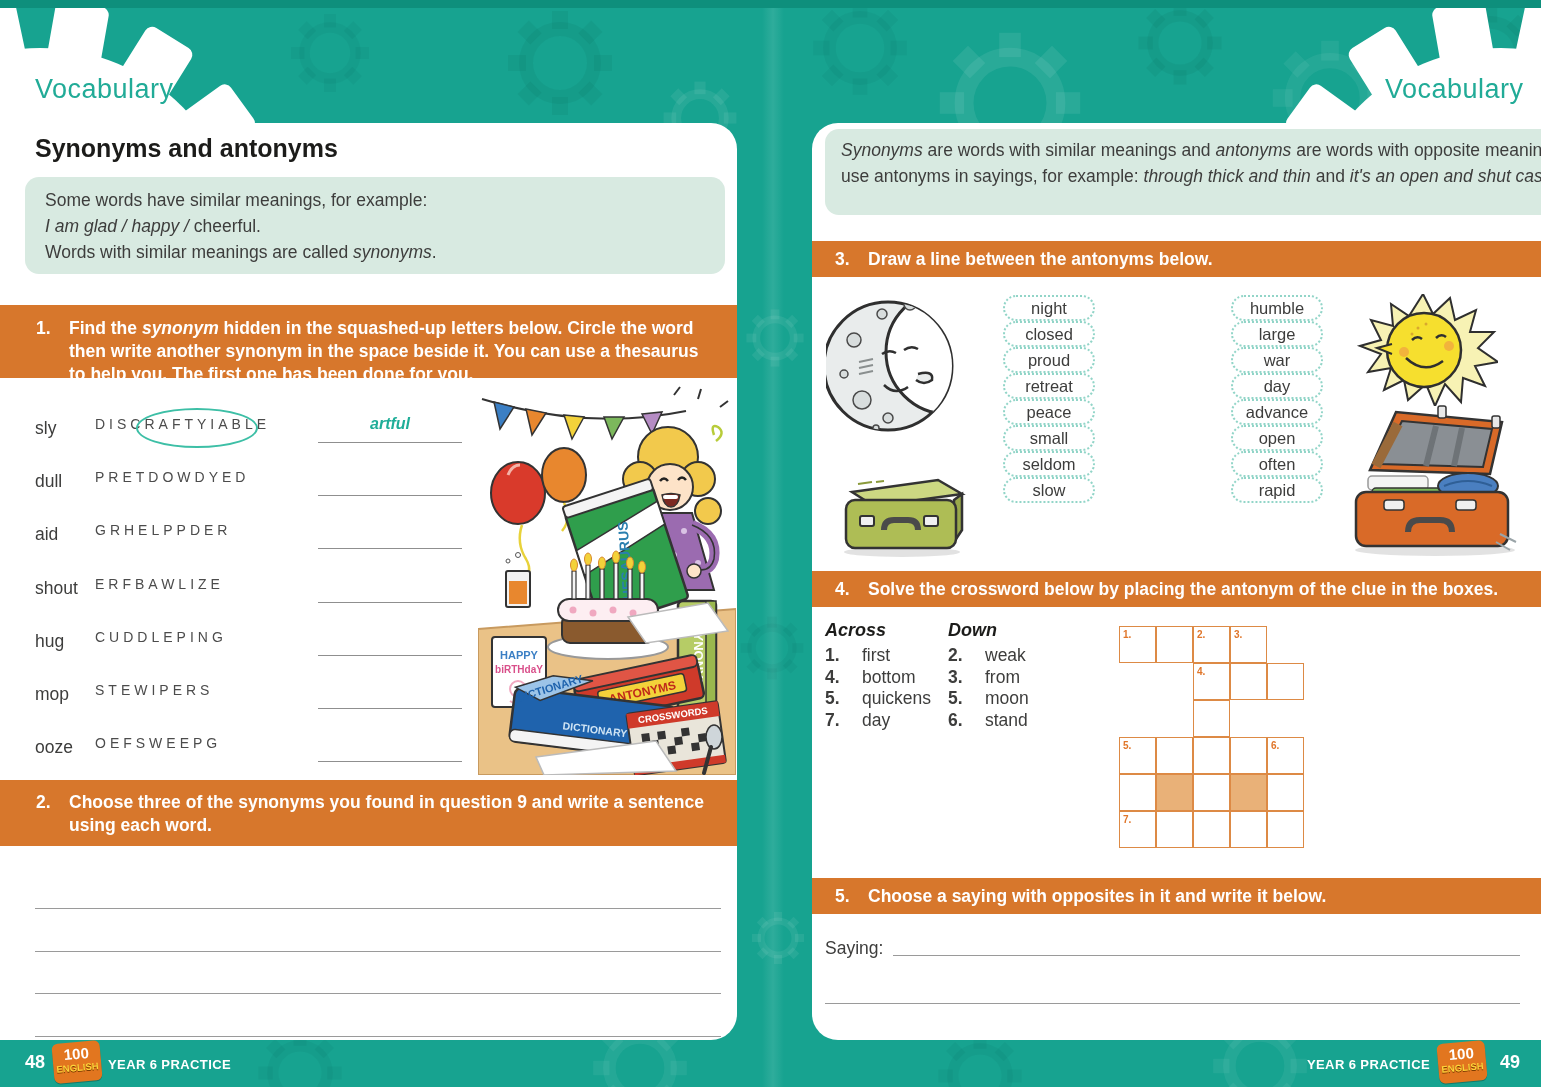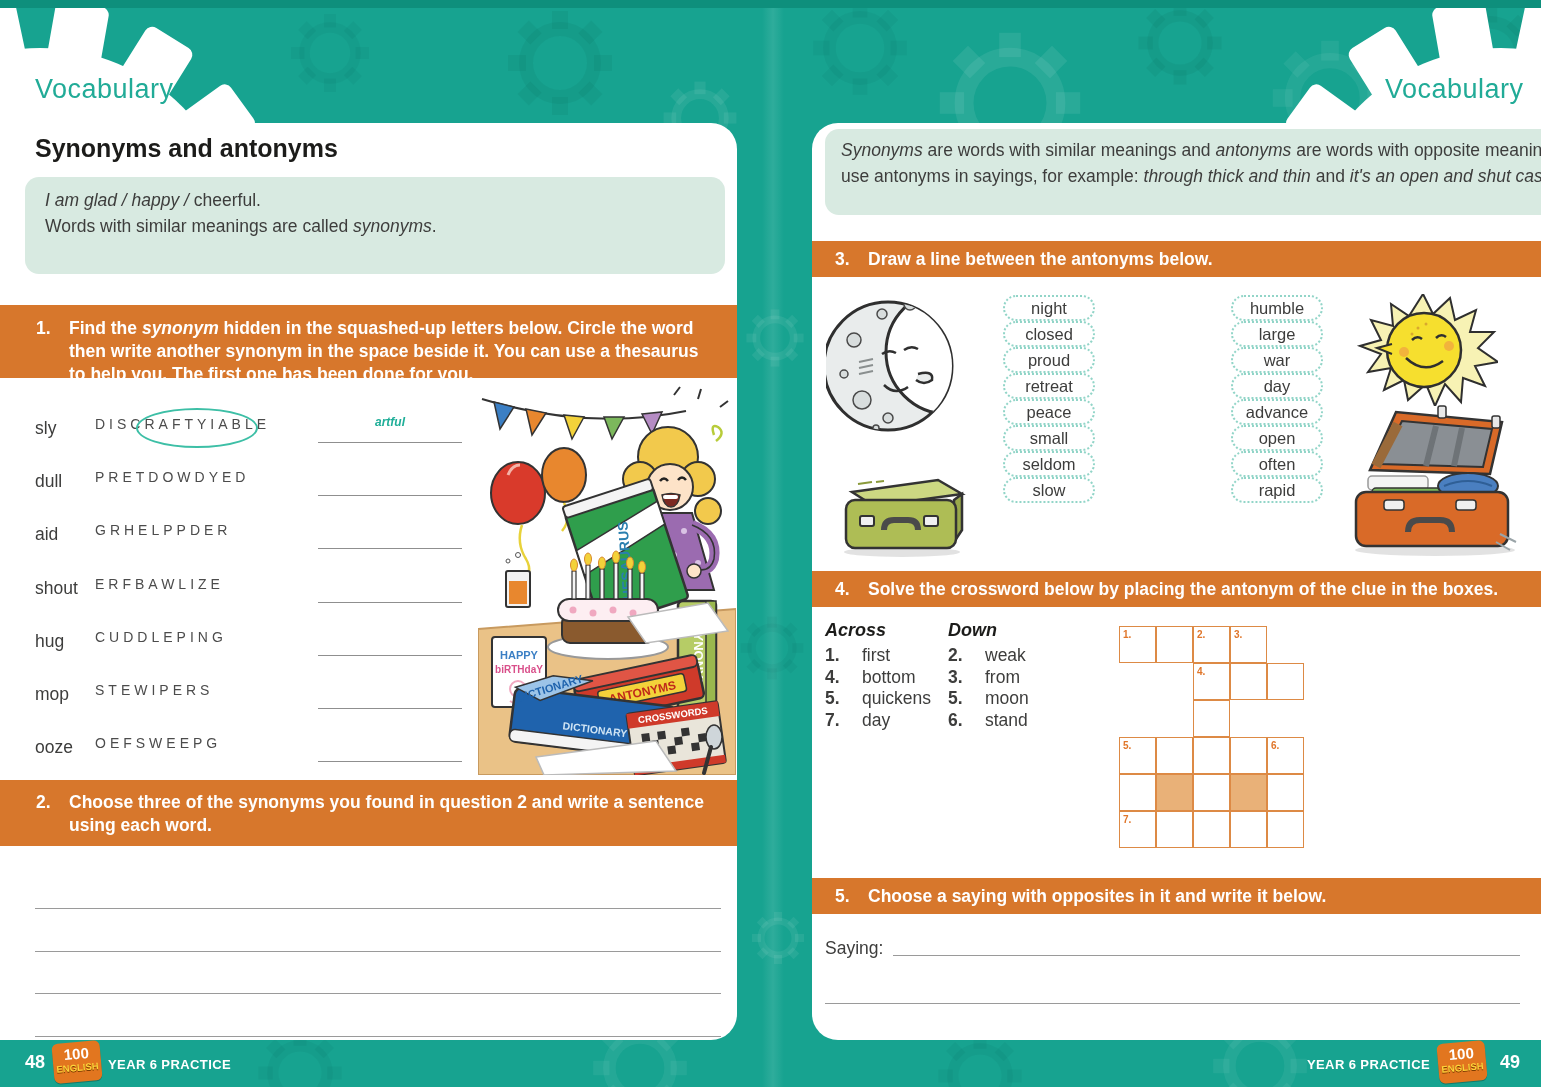--- a/index.html
+++ b/index.html
@@ -34,21 +34,21 @@
   #q5-bar{left:812px;top:870px;width:729px;height:36px;}
   
   #q1-rows{left:35px;top:408px;width:440px;height:360px;}
   .q1-row{position:absolute;left:0;width:440px;height:46px;}
   .q1-word{position:absolute;left:0;top:2px;font-size:17.5px;color:#3d3d3c;}
   .q1-letters{position:absolute;left:60px;top:0;font-size:14px;color:#4c4c4c;letter-spacing:4px;}
   .q1-oval{position:absolute;left:101px;top:-8px;width:118px;height:36px;
     border:2.5px solid #3dbfa6;border-radius:50%;}
   .q1-line{position:absolute;left:283px;top:26px;width:144px;border-bottom:1.6px solid #8f8f8f;}
   .q1-answer{position:absolute;left:283px;top:-1px;width:144px;text-align:center;
-    color:#1fae98;font-size:12px;font-style:italic;font-weight:bold;}
+    color:#1fae98;font-size:16px;font-style:italic;font-weight:bold;}
   
   #q2-lines{left:35px;top:872px;width:686px;height:140px;}
   .write-line{position:absolute;left:0;width:686px;border-bottom:1.6px solid #9a9a9a;}
   
   .pills{position:absolute;display:flex;flex-direction:column;gap:0;}
   #pills-left{left:1003px;top:287px;}
   #pills-right{left:1231px;top:287px;}
   .pill{width:92px;height:26px;box-sizing:border-box;border:2px dotted #92d5c8;border-radius:14px;
     background:#fff;font-size:16.5px;color:#3d3d3c;text-align:center;line-height:23px;}
   
@@ -159,20 +159,21 @@
         </g>
       <circle r="202"></circle>
     </g>
   </svg>
   <div class="vocab" id="vocab-left">Vocabulary</div>
   <div class="vocab" id="vocab-right">Vocabulary</div>
 
   <div class="abs" id="lp-title">Synonyms and antonyms</div>
 
   <div class="mint-box" id="lp-intro">
+    <div>Some words have similar meanings, for example:</div>
     <div><i>I am glad / happy / </i><span>cheerful.</span></div>
     <div><span>Words with similar meanings are called </span><i>synonyms</i><span>.</span></div>
   </div>
 
   <div class="qbar" id="q1-bar">
     <span class="qnum">1.</span>
     <span class="qtext"><span>Find the </span><i>synonym</i><span> hidden in the squashed-up letters below. Circle the word then write another synonym in the space beside it. You can use a thesaurus to help you. The first one has been done for you.</span></span>
   </div>
 
   <div class="abs" id="q1-rows">
@@ -343,21 +344,21 @@
 
     <ellipse cx="236" cy="352" rx="8" ry="12" fill="#cfd6da" stroke="#333" stroke-width="1.5"></ellipse>
     <path d="M233,362 L226,388" stroke="#333" stroke-width="4" stroke-linecap="round"></path>
 
     <polygon points="58,372 178,356 198,386 66,390" fill="#ffffff" stroke="#bbb" stroke-width="1.5"></polygon>
     <polygon points="150,232 230,218 250,246 168,258" fill="#ffffff" stroke="#bbb" stroke-width="1.5"></polygon>
   </svg>
 
   <div class="qbar" id="q2-bar">
     <span class="qnum">2.</span>
-    <span class="qtext">Choose three of the synonyms you found in question 2 and write a sentence using each word.</span>
+    <span class="qtext">Choose three of the synonyms you found in question 9 and write a sentence using each word.</span>
   </div>
   <div class="abs" id="q2-lines">
       <div class="write-line" style="top: 28px;"></div>
       <div class="write-line" style="top: 71px;"></div>
       <div class="write-line" style="top: 113px;"></div>
       <div class="write-line" style="top: 156px;"></div>
     </div>
 
   <div class="mint-box" id="rp-intro"><i>Synonyms</i><span> are words with similar meanings and </span><i>antonyms</i><span> are words with opposite meanings. We often use antonyms in sayings, for example: </span><i>through thick and thin</i><span> and </span><i>it's an open and shut case</i><span>.</span></div>
 

